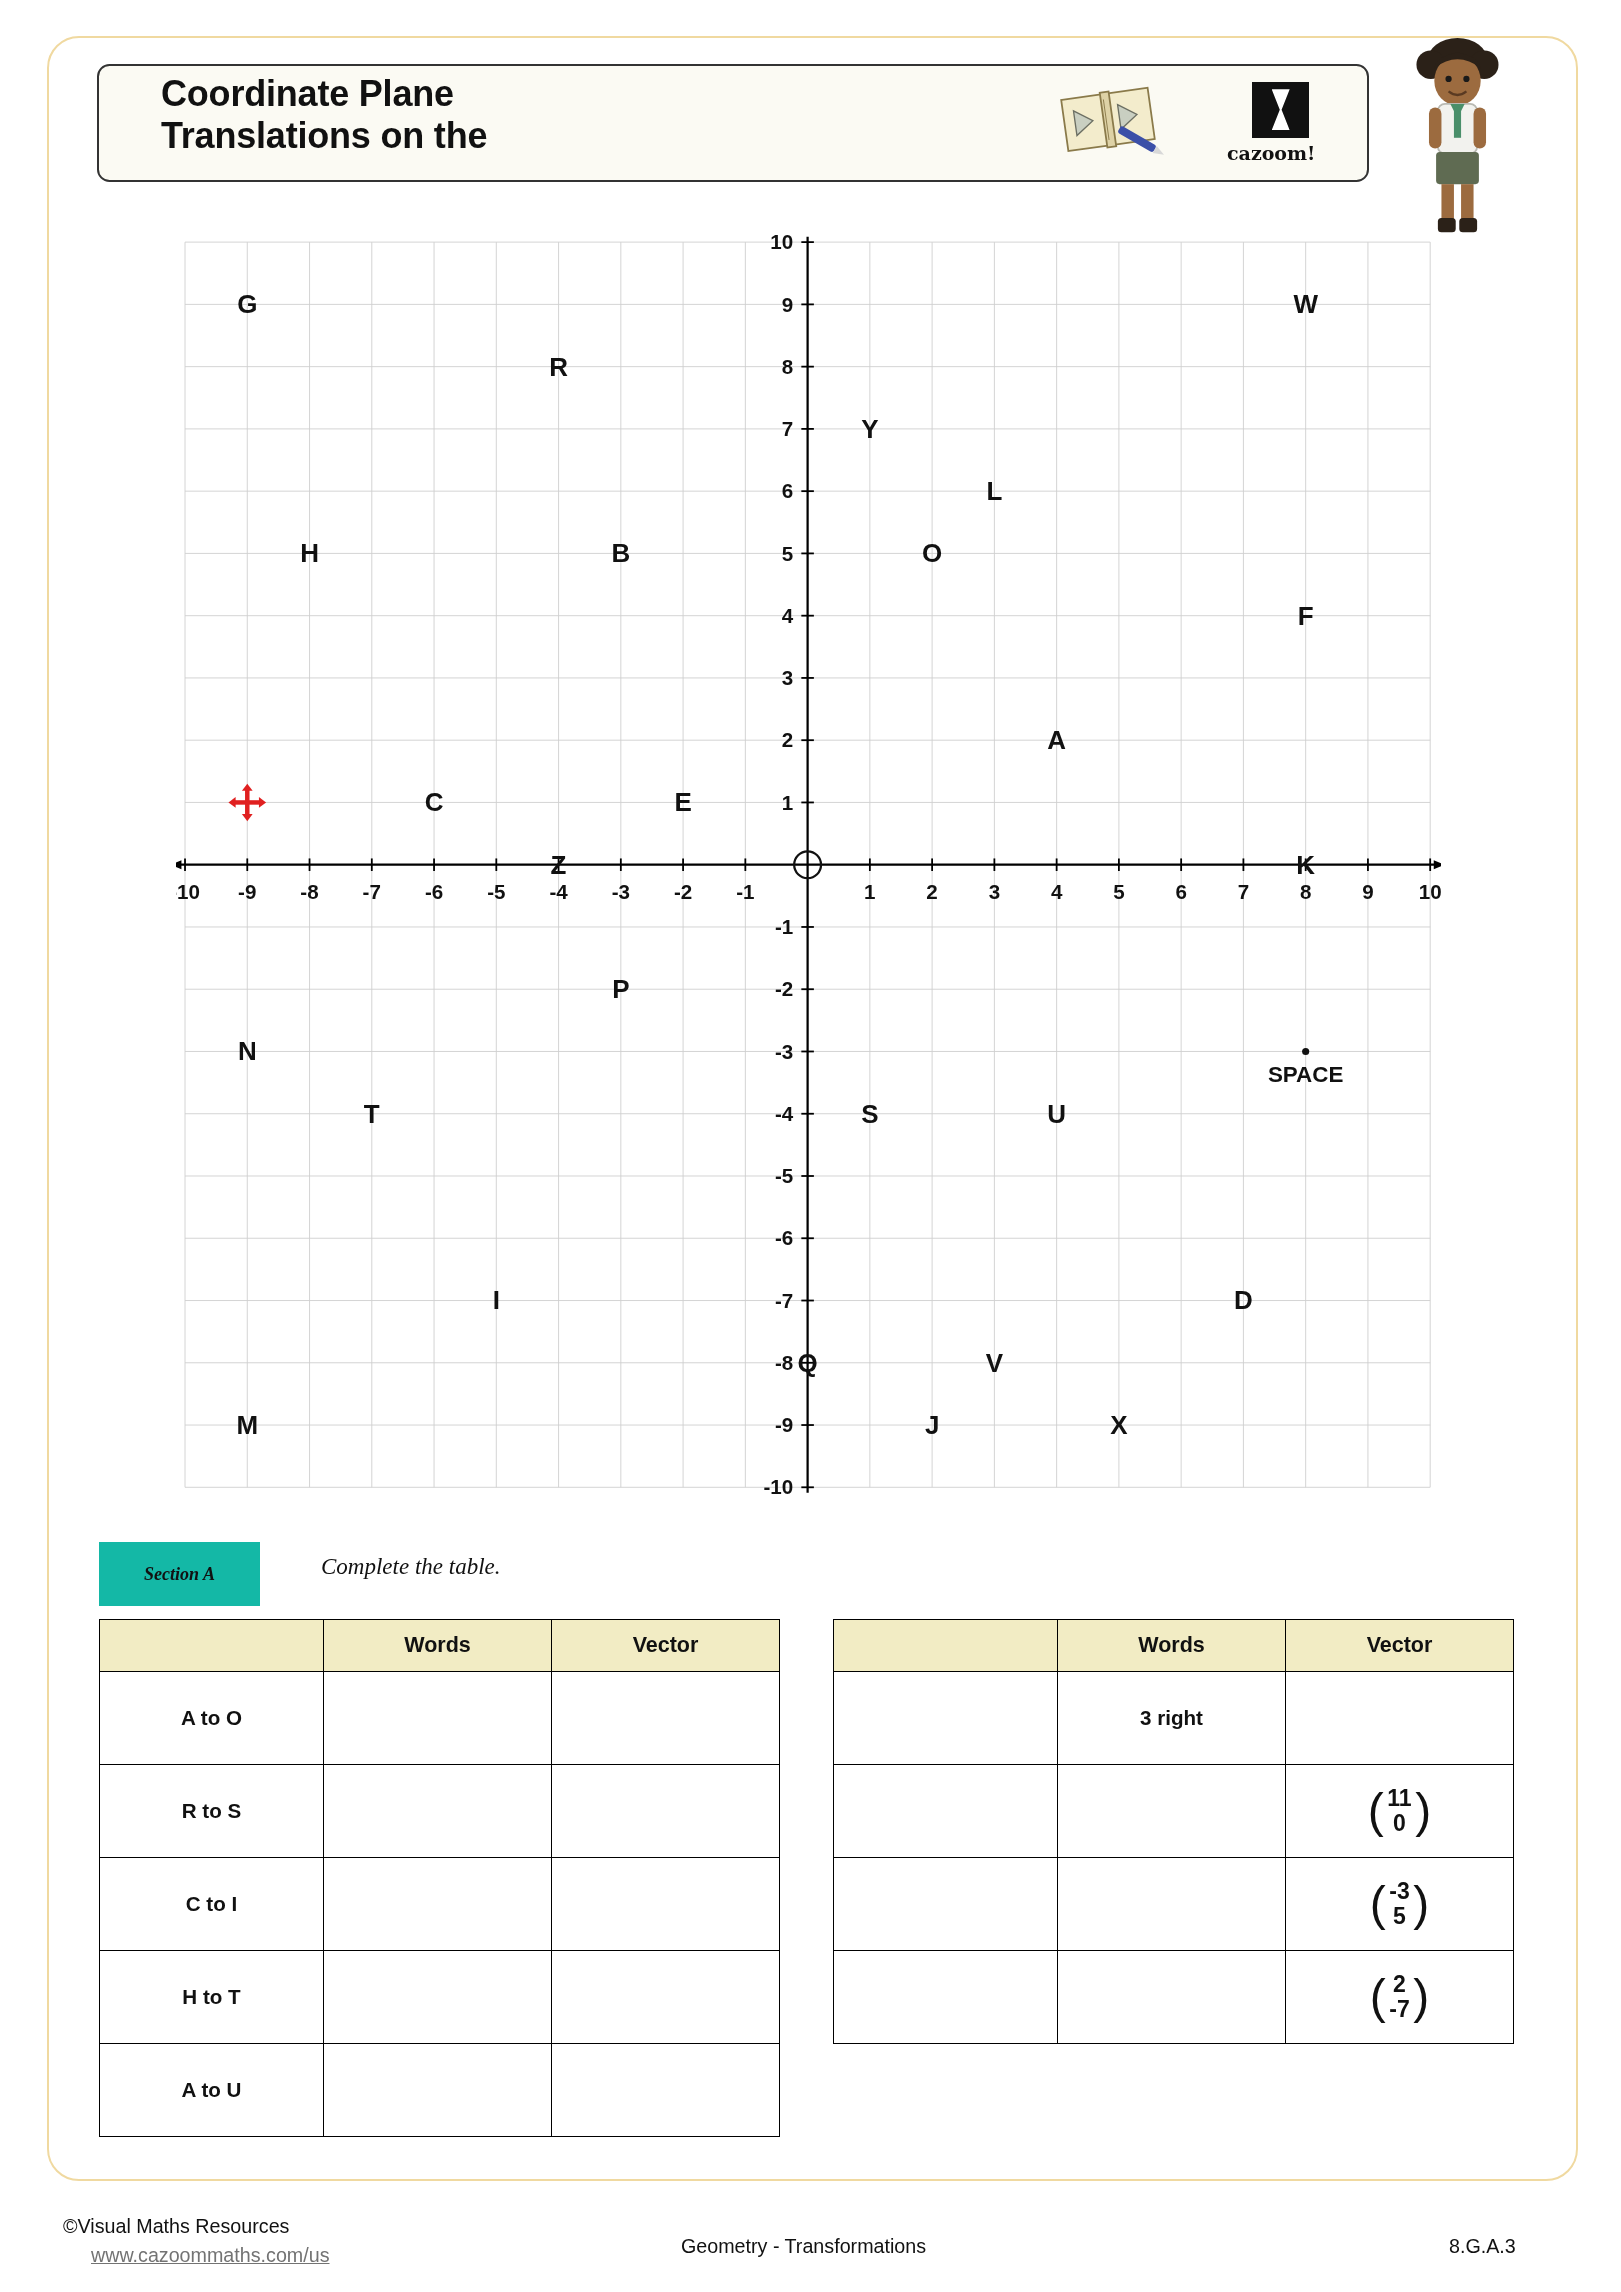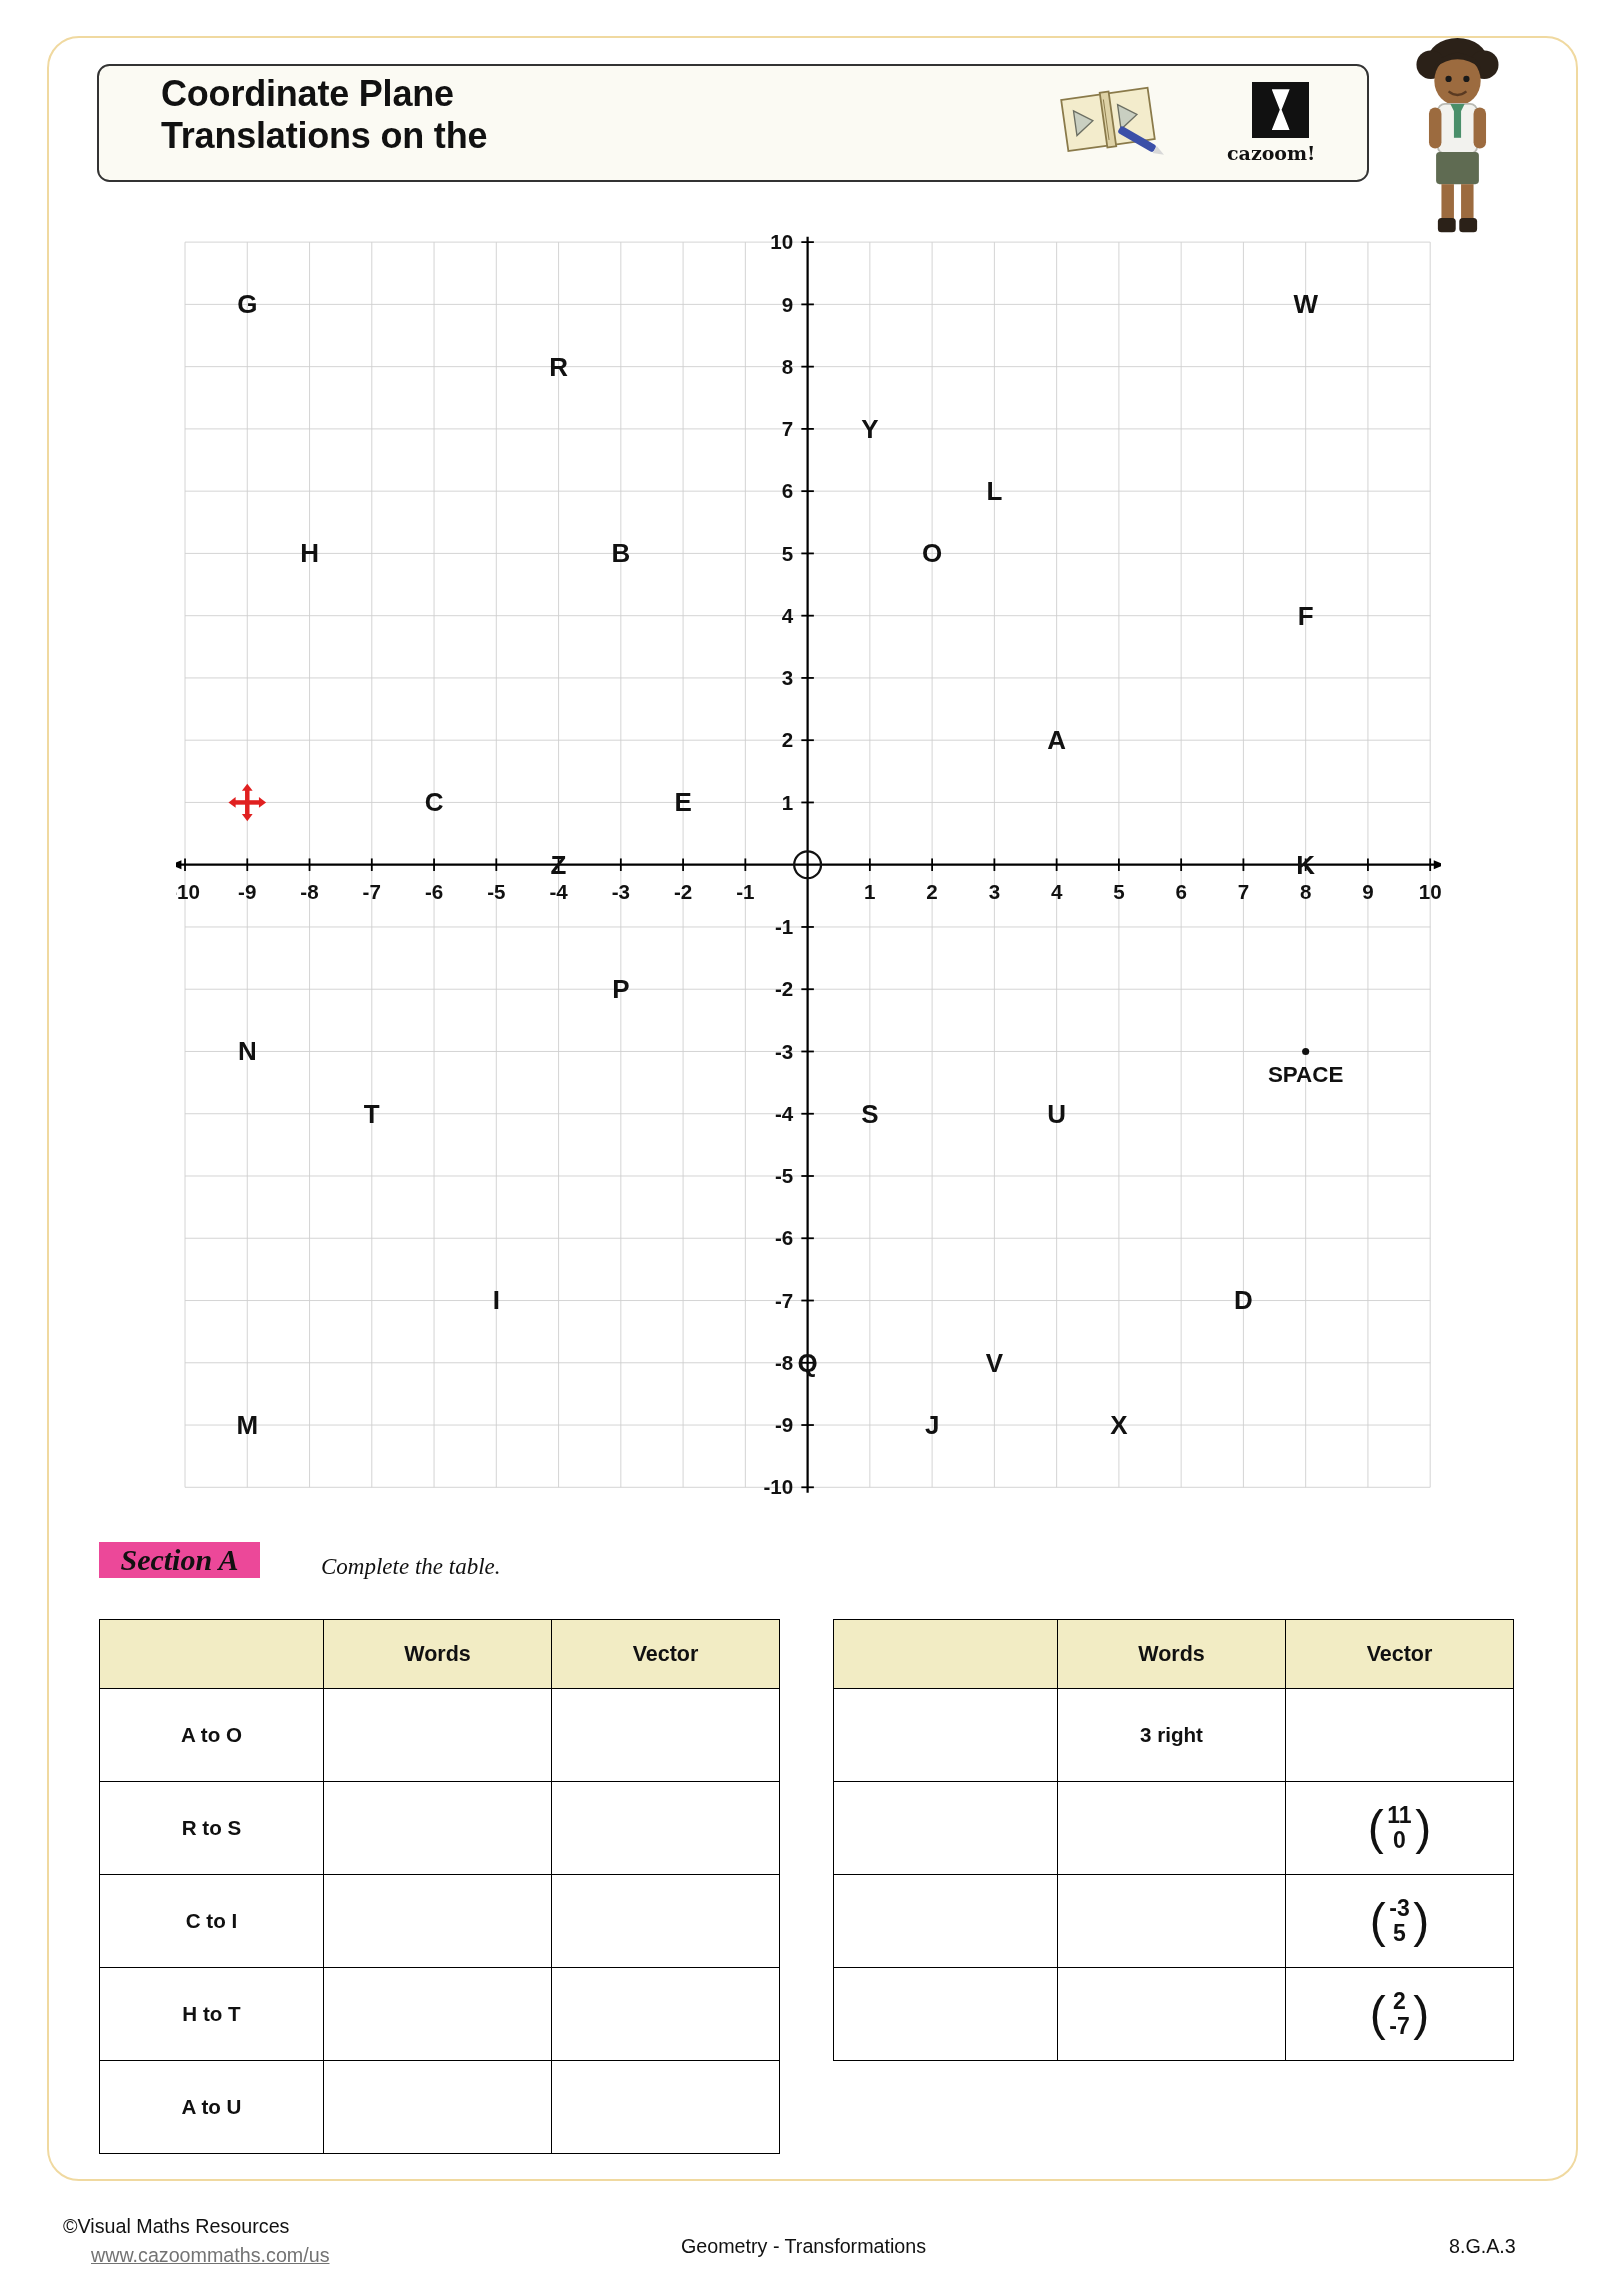--- a/index.html
+++ b/index.html
@@ -77,26 +77,26 @@
   .grid-wrap {
     position: absolute;
     left: 176px; top: 226px;
     width: 1265px; height: 1281px;
   }
   .grid-wrap svg { display: block; }
   
   .section-tag {
     position: absolute;
     left: 99px; top: 1542px;
-    width: 161px; height: 36px;
-    background: #ec4899;
+    width: 161px; height: 64px;
+    background: #14b8a6;
     font-family: "Liberation Serif", serif;
     font-weight: bold;
     font-style: italic;
-    font-size: 30px;
+    font-size: 18px;
     color: #111;
     display: flex; align-items: center; justify-content: center;
   }
   .section-instr {
     position: absolute;
     left: 321px; top: 1554px;
     font-family: "Liberation Serif", serif;
     font-style: italic;
     font-size: 23px;
     color: #111;
@@ -108,21 +108,21 @@
   }
   table.tbl td, table.tbl th {
     border: 1.8px solid #000;
     text-align: center;
     vertical-align: middle;
     font-size: 20.6px;
     font-weight: bold;
     color: #111;
     height: 93px;
   }
-  table.tbl th { background: #f2ecc4; height: 69px; font-size: 21.5px; }
+  table.tbl th { background: #f2ecc4; height: 52px; font-size: 21.5px; }
   #table-left { left: 99px; top: 1619px; width: 681px; }
   #table-right { left: 833px; top: 1619px; width: 681px; }
   .col-a { width: 224px; }
   .col-b { width: 228px; }
   .col-c { width: 228px; }
   .vecbox {
     display: inline-flex;
     align-items: center;
     justify-content: center;
     font-size: 23px;

